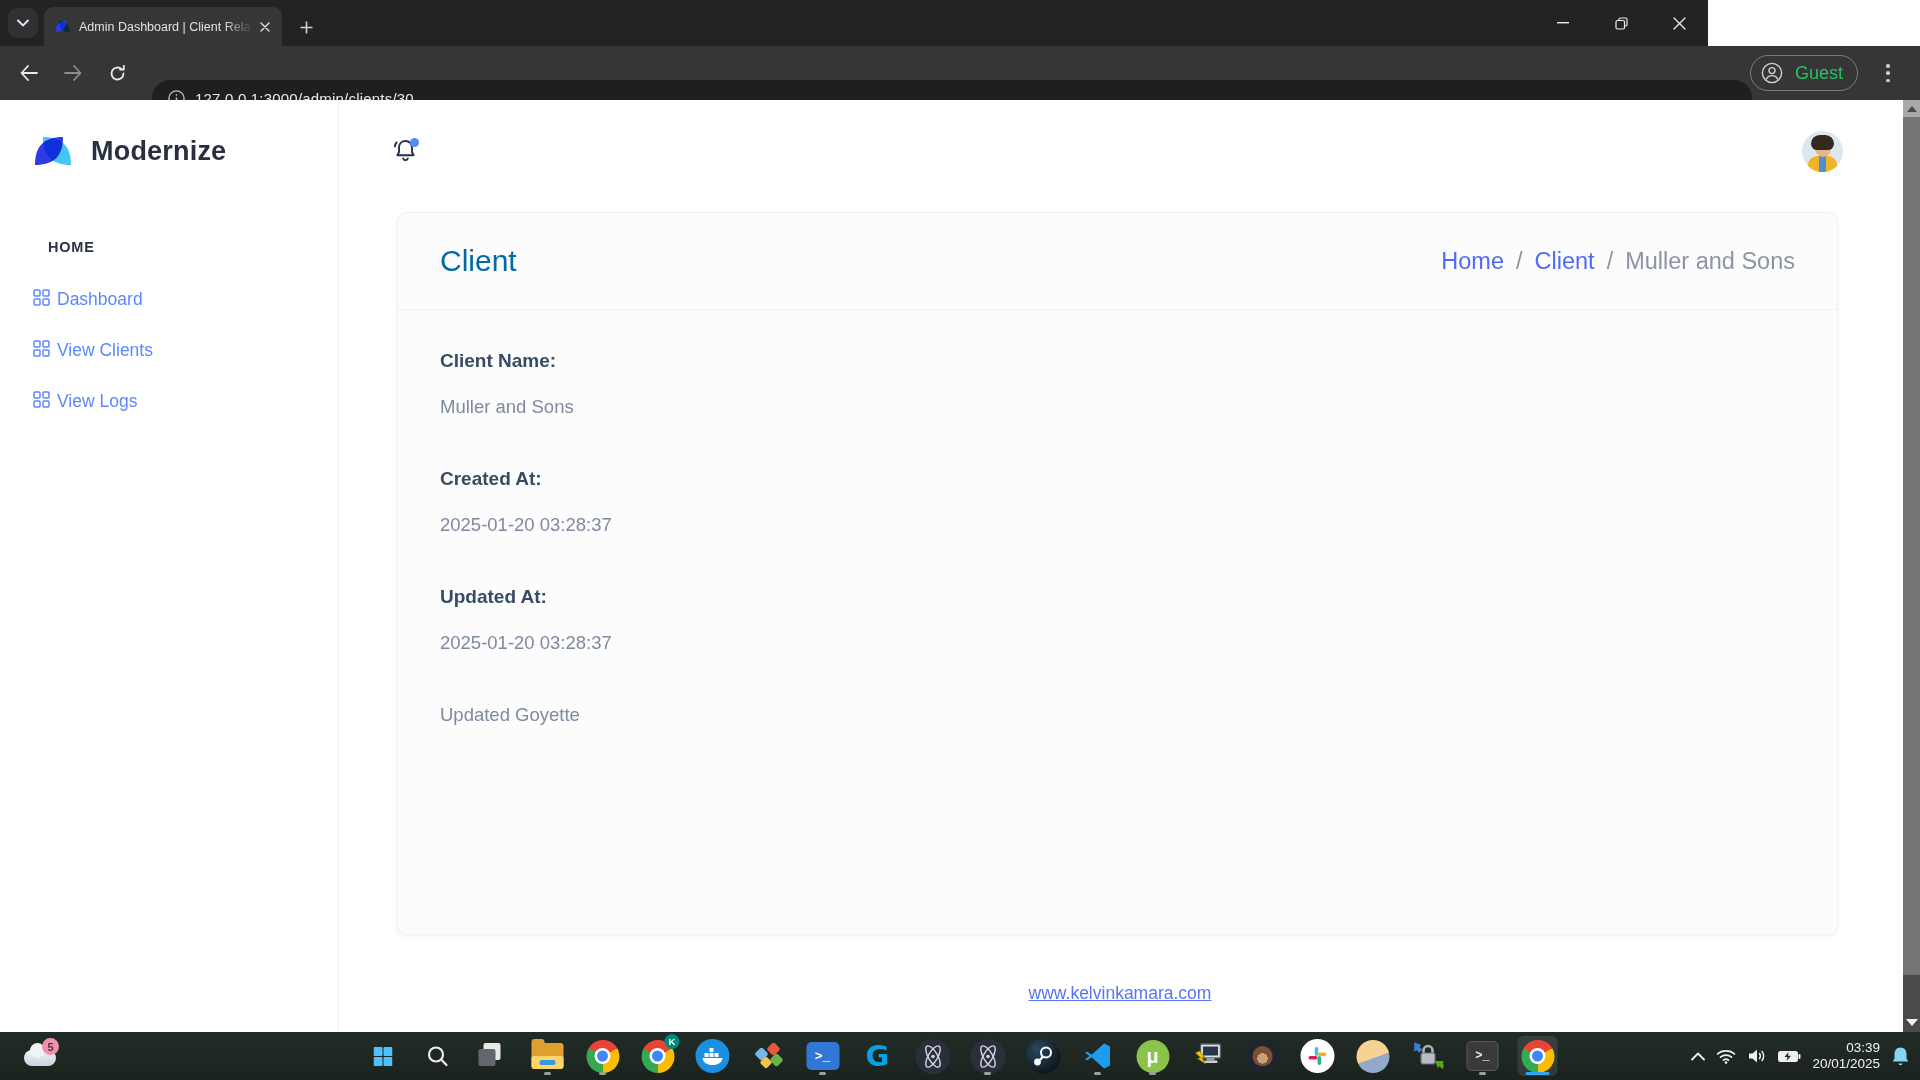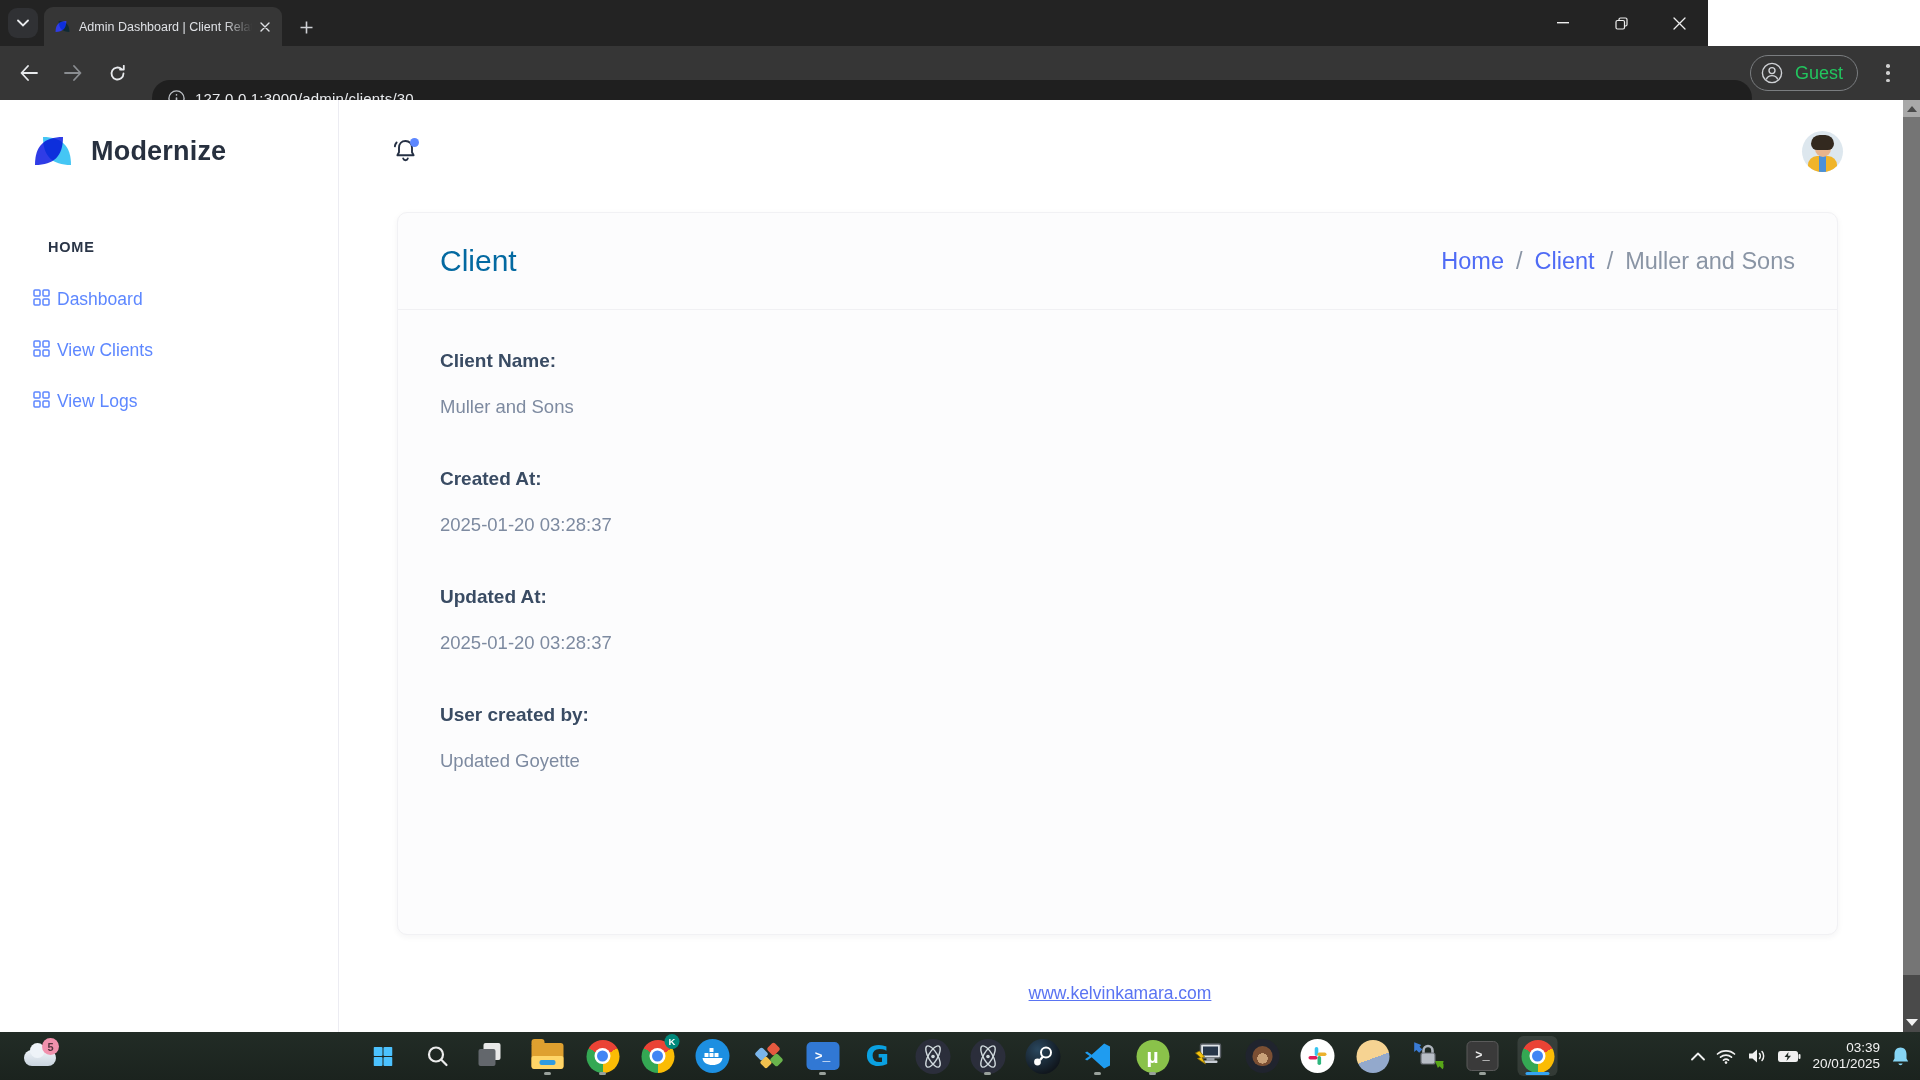--- a/index.html
+++ b/index.html
@@ -279,21 +279,20 @@
         </div>
         <div class="field">
           <div class="field-label">Created At:</div>
           <div class="field-value">2025-01-20 03:28:37</div>
         </div>
         <div class="field">
           <div class="field-label">Updated At:</div>
           <div class="field-value">2025-01-20 03:28:37</div>
         </div>
         <div class="field">
-          <div class="field-label">User created by:</div>
           <div class="field-value">Updated Goyette</div>
         </div>
       </div>
     </section>
 
     <div class="page-footer">
       <a>www.kelvinkamara.com</a>
     </div>
   </main>
 </div>

